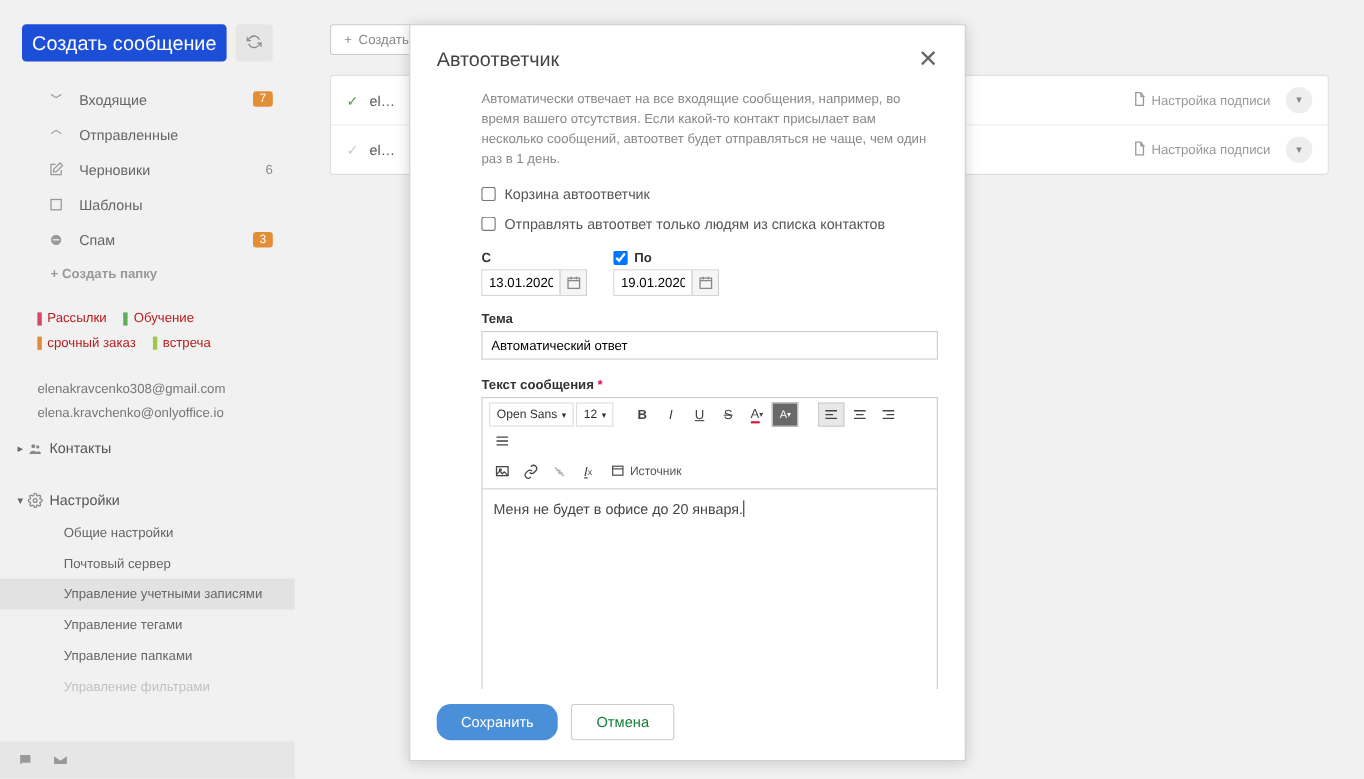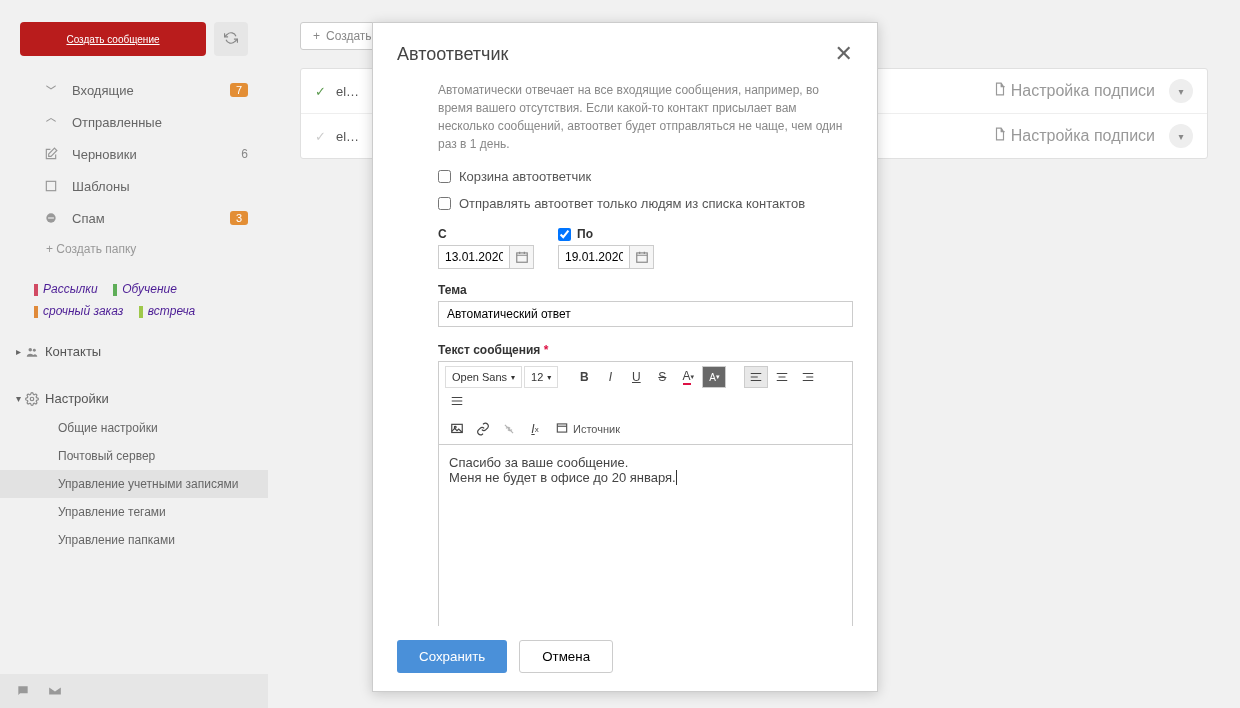--- a/index.html
+++ b/index.html
@@ -9,43 +9,43 @@
   height: 708px;
   width: 1240px;
   overflow: hidden;
   font-size: 13px;
   color: #333;
 }
 .app { display: flex; height: 100%; }
 .sidebar { width: 268px; padding: 22px 0 0 0; position: relative; }
 .compose-row { display: flex; gap: 8px; padding: 0 20px; margin-bottom: 18px; }
 .compose-btn {
-  flex: 1; background: #b91c1c; border: none; color: #fff; 
-  height: 34px; border-radius: 4px; font-size: 10px; cursor: pointer; text-decoration: underline;
+  flex: 1; background: #1d4ed8; border: none; color: #fff; 
+  height: 34px; border-radius: 4px; font-size: 18px; cursor: pointer;
 }
 .refresh-btn {
   width: 34px; height: 34px; background: #e6e6e6; border: none; 
   border-radius: 4px; cursor: pointer; display:flex; align-items:center; justify-content:center;
   color:#888;
 }
 .nav-list { list-style: none; }
 .nav-item {
   display: flex; align-items: center; padding: 8px 20px 8px 44px;
   cursor: pointer; color: #555; height: 32px;
 }
 .nav-item .icon { width: 18px; margin-right: 10px; color: #999; display:flex; }
 .nav-item .label { flex: 1; color: #666; }
 .nav-item .count { color: #888; font-size: 12px; }
 .badge {
   background: #e38e35; color: #fff; border-radius: 3px;
   padding: 1px 6px; font-size: 11px; min-width:16px; text-align:center;
 }
-.create-folder { padding: 8px 20px 8px 46px; color: #999; font-size: 12px; cursor: pointer; }
+.create-folder { padding: 8px 20px 8px 46px; color: #999; font-size: 12px; cursor: pointer; font-weight: bold; }
 .tags { padding: 14px 20px 14px 34px; line-height: 22px; }
-.tag { display: inline-block; margin-right: 12px; font-size: 12px; color: #4c1d95; font-style: italic; }
+.tag { display: inline-block; margin-right: 12px; font-size: 12px; color: #b91c1c; }
 .tag-dot { display:inline-block; width:4px; height:12px; vertical-align:middle; margin-right:5px; }
 .accounts { padding: 6px 20px 6px 34px; font-size: 12px; color: #777; line-height: 22px; }
 .section { display:flex; align-items:center; padding: 8px 20px 8px 16px; color:#555; cursor:pointer; }
 .section .chev { margin-right:4px; color:#666; font-size:10px; }
 .section .icon { margin-right:6px; color:#888; display:flex; }
 .settings-sub { list-style:none; }
 .settings-sub li { padding: 7px 20px 7px 58px; color:#666; font-size:12px; cursor:pointer; }
 .settings-sub li.active { background:#e2e2e2; }
 .bottom-bar {
   position:absolute; bottom:0; left:0; right:0; height:34px;
@@ -65,21 +65,21 @@
   align-items:center;justify-content:center;color:#888;font-size:11px;
 }
 .acct-list { background:#fff; border:1px solid #e0e0e0; border-radius:3px; }
 .acct-row {
   display:flex; align-items:center; padding:10px 14px;
   border-bottom:1px solid #eee;
 }
 .acct-row:last-child { border-bottom:none; }
 .acct-row .chk { margin-right:10px; color:#5b9a4e; }
 .acct-row .name { flex:1; color:#555; }
-.sig-link { color:#999; font-size:16px; margin-right:14px; display:flex; align-items:center; gap:4px; }
+.sig-link { color:#999; font-size:12px; margin-right:14px; display:flex; align-items:center; gap:4px; }
 .gear-btn { width:24px;height:24px;border-radius:50%;background:#eee;display:flex;align-items:center;justify-content:center; }
 
 
 .modal {
   position:absolute; top:22px; left:372px; width:506px; height:670px;
   background:#fff; border:1px solid #ccc; box-shadow:0 2px 12px rgba(0,0,0,0.18);
   display:flex; flex-direction:column;
 }
 .modal-header {
   padding: 18px 24px 14px; display:flex; align-items:center;
@@ -114,22 +114,22 @@
 .tb-btn.active { background:#e8e8e8; border-color:#ccc; }
 .tb-btn.boxed { border:1px solid #ccc; background:#686868; color:#fff; font-size:10px; }
 .tb-row2 { width:100%; display:flex; align-items:center; gap:2px; margin-top:4px; }
 .tb-src { font-size:11px; color:#555; display:flex; align-items:center; gap:4px; margin-left:6px; }
 .editor-body {
   border:1px solid #ccc; height:215px; padding:10px; font-size:13px; color:#444;
 }
 .cursor { border-right:1px solid #333; animation:blink 1s infinite; }
 @keyframes blink { 50% { border-color:transparent; } }
 .modal-footer { padding: 14px 24px 18px; display:flex; gap:12px; }
-.btn-primary { background:#4a90d9; color:#fff; border:none; padding:8px 22px; border-radius:3px; cursor:pointer; }
-.btn-default { background:#fff; color:#000000; border:1px solid #ccc; padding:8px 22px; border-radius:3px; cursor:pointer; }
+.btn-primary { background:#4a90d9; color:#fff; border:none; padding:8px 22px; border-radius:13px; cursor:pointer; }
+.btn-default { background:#fff; color:#15803d; border:1px solid #ccc; padding:8px 22px; border-radius:3px; cursor:pointer; }
 
 svg { width:14px; height:14px; }
 </style>
 </head>
 <body>
 
 <div class="app">
 
   <aside class="sidebar">
     <div class="compose-row">
@@ -191,20 +191,24 @@
 
     <div class="create-folder">+   Создать папку</div>
 
     <div class="tags">
       <span class="tag"><span class="tag-dot" style="background:#d14a63"></span><span>Рассылки</span></span>
       <span class="tag"><span class="tag-dot" style="background:#5fae58"></span><span>Обучение</span></span><br>
       <span class="tag"><span class="tag-dot" style="background:#e08a3a"></span><span>срочный заказ</span></span>
       <span class="tag"><span class="tag-dot" style="background:#9ec84a"></span><span>встреча</span></span>
     </div>
 
+    <div class="accounts">
+      <div>elenakravcenko308@gmail.com</div>
+      <div>elena.kravchenko@onlyoffice.io</div>
+    </div>
 
     <div class="section">
       <span class="chev">▸</span>
       <span class="icon">
           <svg viewBox="0 0 24 24" fill="currentColor">
             <circle cx="9" cy="8" r="3"></circle>
             <circle cx="16" cy="9" r="2.5"></circle>
             <path d="M3 20c0-3 3-5 6-5s6 2 6 5M13 20c0-2 2-4 4-4s4 2 4 4"></path>
           </svg>
         </span>
@@ -223,20 +227,21 @@
         </span>
       <span>Настройки</span>
     </div>
 
     <ul class="settings-sub">
       <li>Общие настройки</li>
       <li>Почтовый сервер</li>
       <li class="active">Управление учетными записями</li>
       <li>Управление тегами</li>
       <li>Управление папками</li>
+      <li style="opacity:0.35">Управление фильтрами</li>
     </ul>
 
     <div class="bottom-bar">
       <span>
           <svg viewBox="0 0 24 24" fill="currentColor">
             <path d="M4 4h16v12H7l-3 3z"></path>
           </svg>
         </span>
       <span>
           <svg viewBox="0 0 24 24" fill="currentColor">
@@ -421,21 +426,20 @@
         <div class="tb-src">
           <span><svg viewBox="0 0 24 24" fill="none" stroke="currentColor" stroke-width="2">
                 <rect x="4" y="5" width="16" height="14"></rect>
                 <path d="M4 9h16"></path>
               </svg></span>
           <span>Источник</span>
         </div>
       </div>
     </div>
     <div class="editor-body">
-      <div>Спасибо за ваше сообщение.</div>
       <span>Меня не будет в офисе до 20 января.</span><span class="cursor"></span>
     </div>
   </div>
   <div class="modal-footer">
     <button class="btn-primary">Сохранить</button>
     <button class="btn-default">Отмена</button>
   </div>
 </div>
 
 </body></html>

